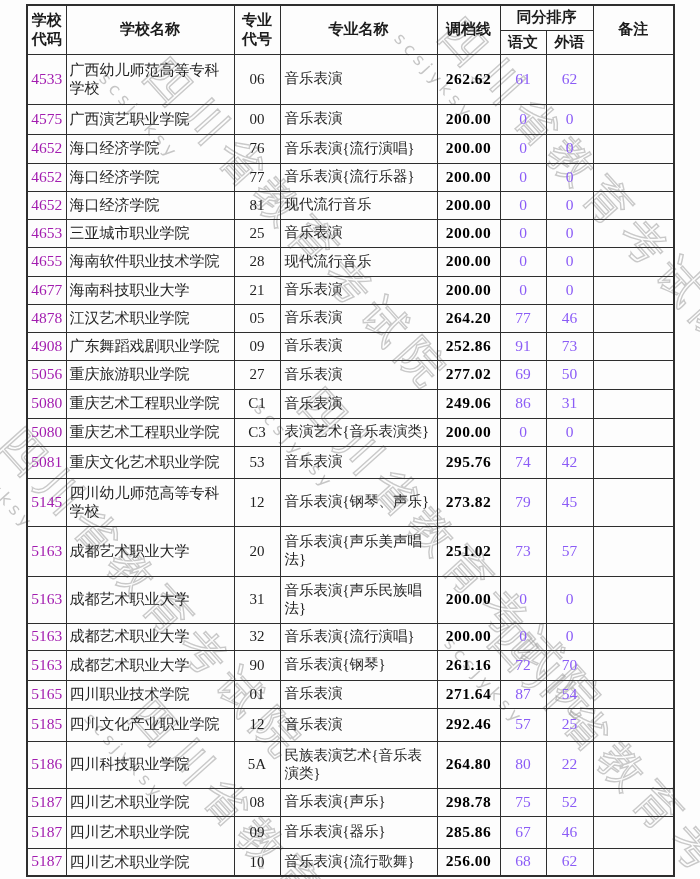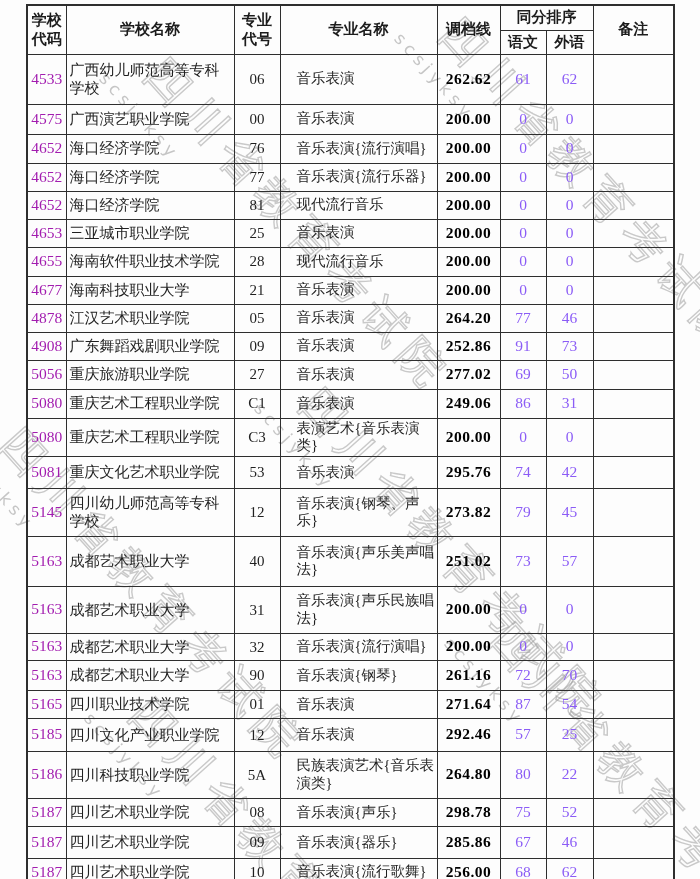--- a/index.html
+++ b/index.html
@@ -61,21 +61,21 @@
     text-align:center;
     line-height:1.25;
   }
   .score-table td {
     font-size:15px;
     color:#1f1f1f;
     text-align:center;
     line-height:1.22;
   }
   td.c-name  { text-align:left; padding-left:3px; font-size:15px; }
-  td.c-mname { text-align:left; padding-left:16px; font-size:14.5px; }
+  td.c-mname { text-align:left; padding-left:4px; font-size:14.5px; }
   td.c-score { font-weight:700; font-size:15.5px; letter-spacing:0.5px; color:#000000; }
   td.c-rank  { font-size:15.5px; color:#8b5cf6; }
   td.c-code  { font-size:15.5px; color:#a21caf; }
 </style>
 </head>
 <body>
 
 <div class="page">
 
   <div class="wm-layer">
@@ -278,21 +278,21 @@
           <td class="c-mcode">12</td>
           <td class="c-mname">音乐表演{钢琴、声乐}</td>
           <td class="c-score">273.82</td>
           <td class="c-rank">79</td>
           <td class="c-rank">45</td>
           <td class="c-remark"></td>
         </tr>
         <tr style="height: 50px;">
           <td class="c-code">5163</td>
           <td class="c-name">成都艺术职业大学</td>
-          <td class="c-mcode">40</td>
+          <td class="c-mcode">20</td>
           <td class="c-mname">音乐表演{声乐美声唱法}</td>
           <td class="c-score">251.02</td>
           <td class="c-rank">73</td>
           <td class="c-rank">57</td>
           <td class="c-remark"></td>
         </tr>
         <tr style="height: 47px;">
           <td class="c-code">5163</td>
           <td class="c-name">成都艺术职业大学</td>
           <td class="c-mcode">31</td>

